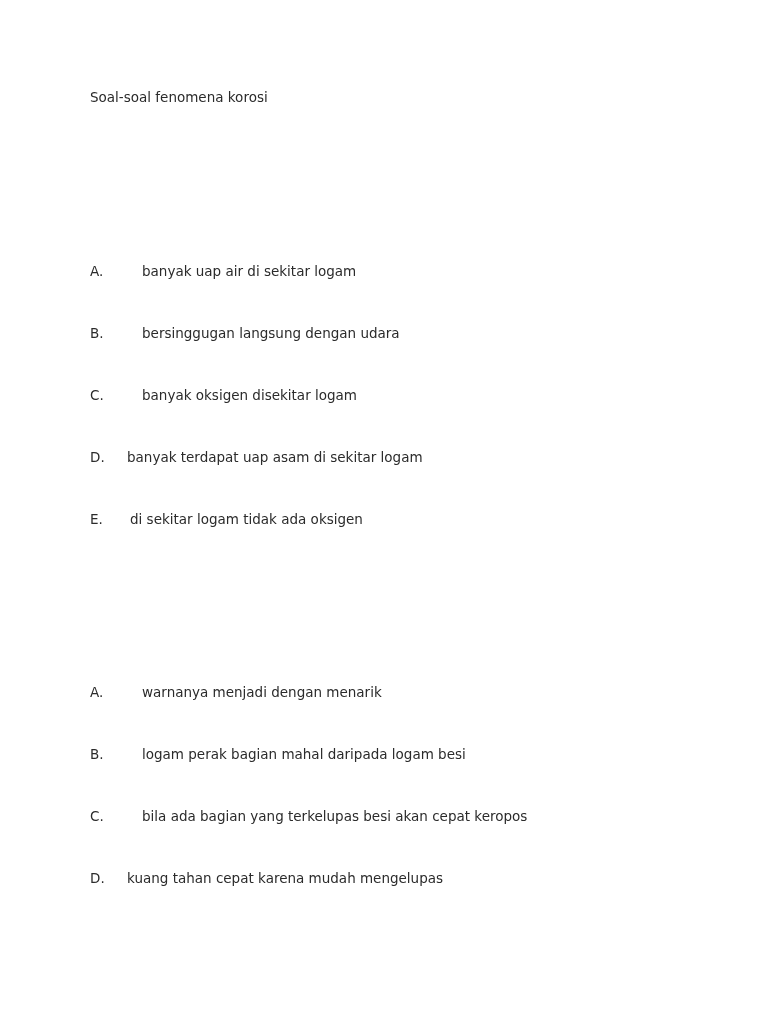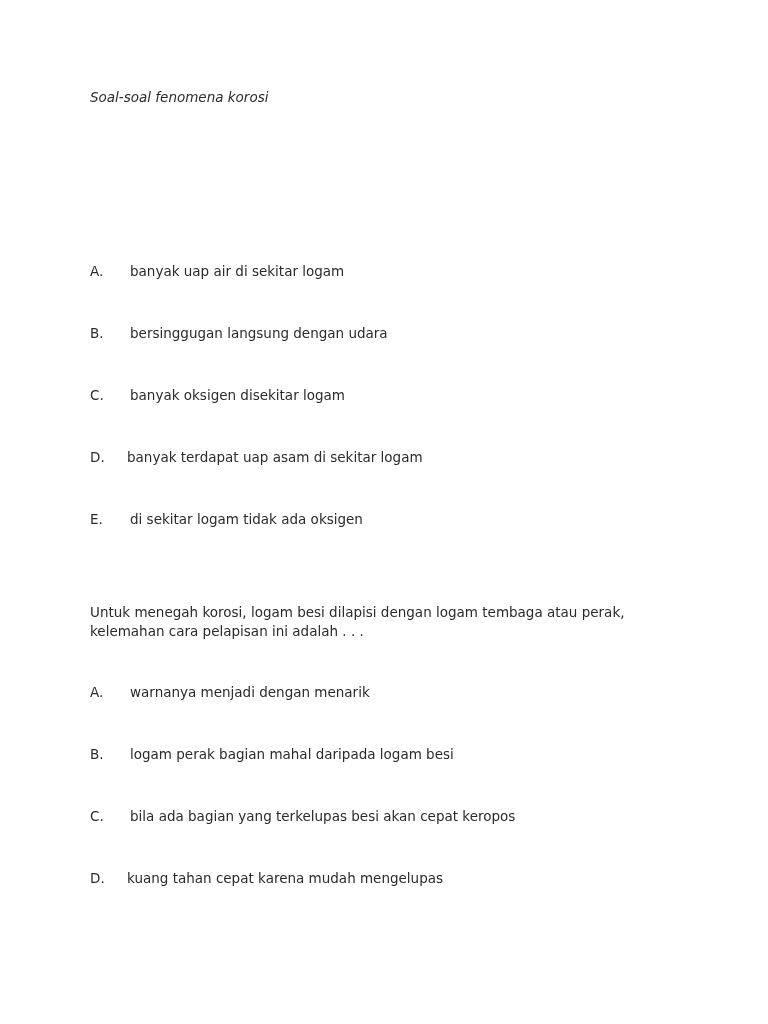--- a/index.html
+++ b/index.html
@@ -20,21 +20,21 @@
       position: absolute;
       left: 0; top: 0;
       width: 768px; height: 1024px;
       background: #ffffff;
     }
     .abs {
       position: absolute;
       white-space: nowrap;
       line-height: 19px;
     }
-    .title { left: 90px; top: 88px; font-style: italic; }
+    .title { left: 90px; top: 88px; }
     .question {
       position: absolute;
       left: 90px;
       width: 600px;
       line-height: 19px;
       white-space: normal;
     }
     .q1 { top: 182px; }
     .q2 { top: 603px; }
     .option {
@@ -44,21 +44,21 @@
       line-height: 19px;
       white-space: nowrap;
     }
     .option .letter {
       position: absolute;
       left: 0;
       top: 0;
     }
     .option .text {
       position: absolute;
-      left: 40px;
+      left: 52px;
       top: 0;
     }
     .option .text.shift1 { left: 37px; }
     .option .text.shift2 { left: 40px; text-align: right; }
   </style>
 </head>
 <body>
 
 <div class="page">
 
@@ -79,21 +79,20 @@
   </div>
   <div class="option" style="top:448px;">
     <span class="letter">D.</span>
     <span class="text shift1">banyak terdapat uap asam di sekitar logam</span>
   </div>
   <div class="option" style="top:510px;">
     <span class="letter">E.</span>
     <span class="text shift2">di sekitar logam tidak ada oksigen</span>
   </div>
 
-  <div class="question q2">Untuk menegah korosi, logam besi dilapisi dengan logam tembaga atau perak, kelemahan cara pelapisan ini adalah . . .</div>
 
   <div class="option" style="top:683px;">
     <span class="letter">A.</span>
     <span class="text">warnanya menjadi dengan menarik</span>
   </div>
   <div class="option" style="top:745px;">
     <span class="letter">B.</span>
     <span class="text">logam perak bagian mahal daripada logam besi</span>
   </div>
   <div class="option" style="top:807px;">

